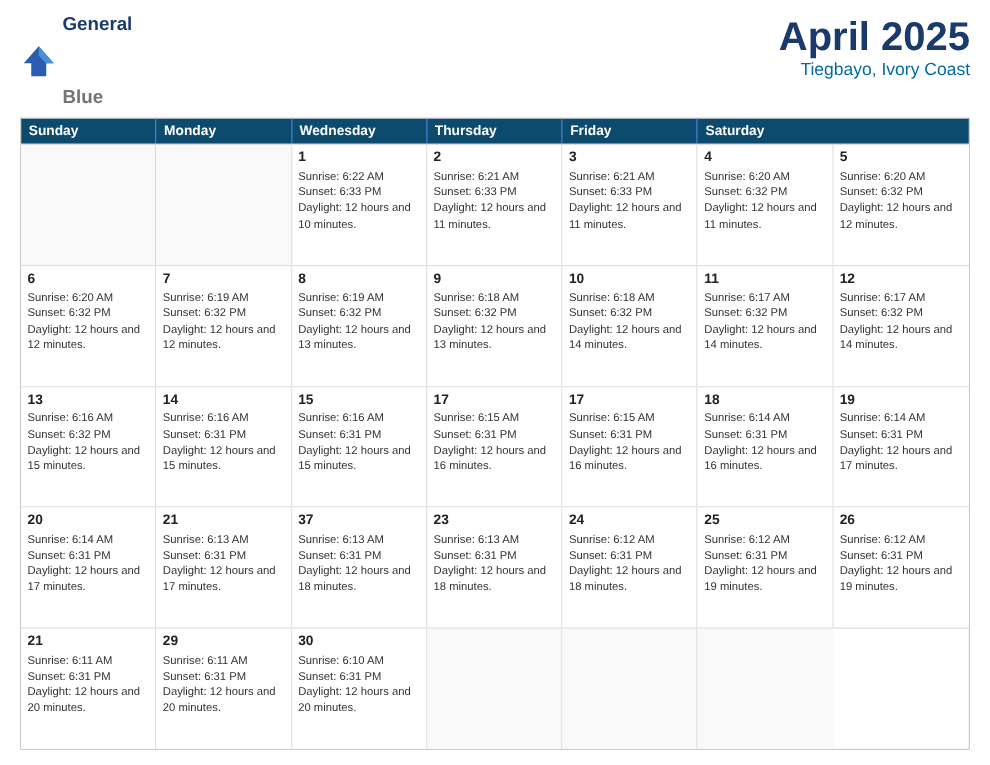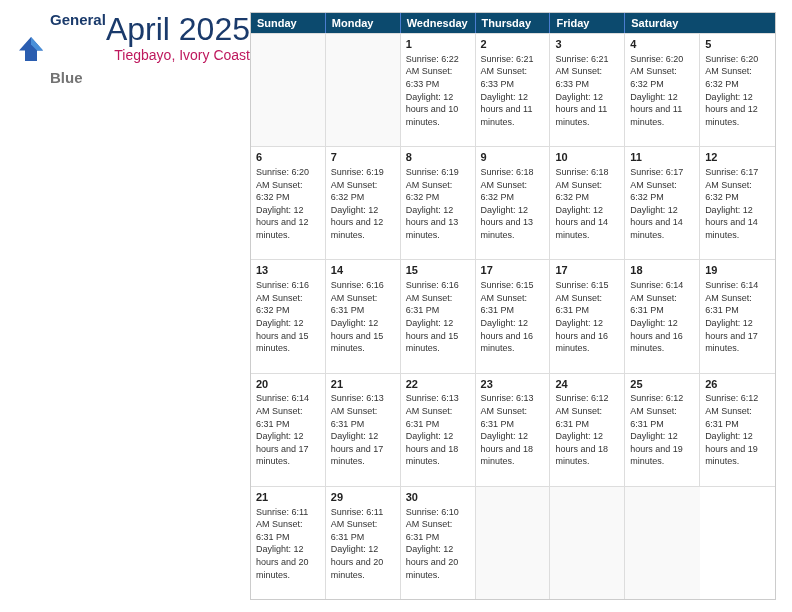--- a/index.html
+++ b/index.html
@@ -8,21 +8,21 @@
       background: #fff;
       width: 792px;
       height: 612px;
       overflow: hidden;
     }
     .page {
       width: 792px;
       height: 612px;
       padding: 12px 16px;
       display: flex;
-      flex-direction: row;
+      flex-direction: column;
     }
     .header {
       display: flex;
       justify-content: space-between;
       align-items: flex-start;
       margin-bottom: 8px;
     }
     .logo {
       display: flex;
       align-items: center;
@@ -30,27 +30,27 @@
     }
     .logo-icon {
       width: 30px;
       height: 30px;
     }
     .title-block {
       text-align: right;
     }
     .main-title {
       font-size: 32px;
-      font-weight: normal;
+      font-weight: bold;
       color: #1a3a6b;
       line-height: 1.1;
     }
     .subtitle {
       font-size: 14px;
-      color: #be185d;
+      color: #0369a1;
     }
     .calendar {
       flex: 1;
       display: flex;
       flex-direction: column;
       border: 1px solid #ccc;
     }
     .cal-header {
       display: grid;
       grid-template-columns: repeat(7, 1fr);
@@ -264,21 +264,21 @@
 Sunset: 6:31 PM
 Daylight: 12 hours and 17 minutes.</div>
           </div>
           <div class="cal-cell">
             <span class="day-num">21</span>
             <div class="cell-info">Sunrise: 6:13 AM
 Sunset: 6:31 PM
 Daylight: 12 hours and 17 minutes.</div>
           </div>
           <div class="cal-cell">
-            <span class="day-num">22</span>
+            <span class="day-num">37</span>
             <div class="cell-info">Sunrise: 6:13 AM
 Sunset: 6:31 PM
 Daylight: 12 hours and 18 minutes.</div>
           </div>
           <div class="cal-cell">
             <span class="day-num">23</span>
             <div class="cell-info">Sunrise: 6:13 AM
 Sunset: 6:31 PM
 Daylight: 12 hours and 18 minutes.</div>
           </div>

